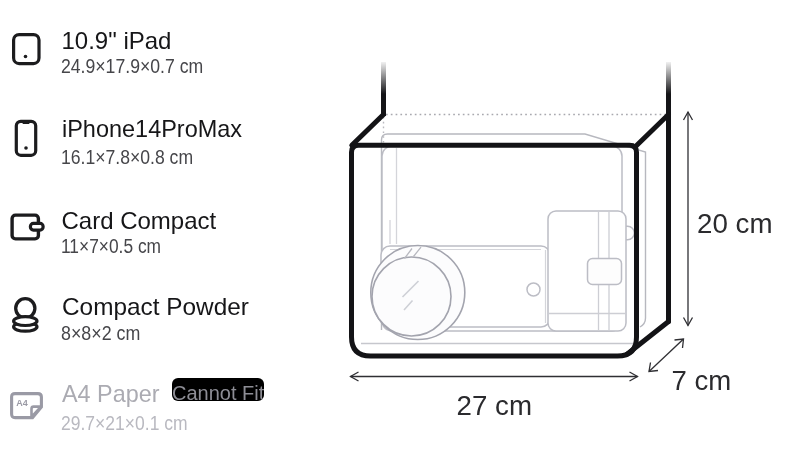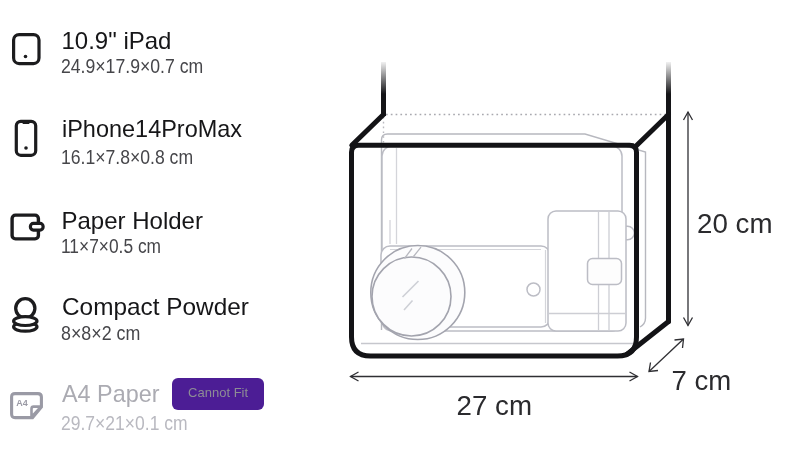--- a/index.html
+++ b/index.html
@@ -28,21 +28,21 @@
 
 <div class="t" style="top:116.8px;transform:scaleX(0.978)">iPhone14ProMax</div>
 
 <div class="s" style="top:147.5px;transform:scaleX(0.898)">16.1×7.8×0.8 cm</div>
 
 <svg class="icon" style="left:9px;top:212px" width="38" height="32" viewBox="0 0 38 32">
   <rect x="3.1" y="3.1" width="26.3" height="23.8" rx="3.4" fill="none" stroke="#1c1c1e" stroke-width="3.4"></rect>
   <rect x="21.4" y="11.4" width="12.7" height="6.7" rx="3" fill="#ffffff" stroke="#1c1c1e" stroke-width="3.2"></rect>
 </svg>
 
-<div class="t" style="top:209.3px;transform:scaleX(1.0)">Paper Holder</div>
+<div class="t" style="top:209.3px;transform:scaleX(1.0)">Card Compact</div>
 
 <div class="s" style="top:237.4px;transform:scaleX(0.886)">11×7×0.5 cm</div>
 
 <svg class="icon" style="left:9px;top:295px" width="36" height="42" viewBox="0 0 36 42">
   <circle cx="16.3" cy="13.3" r="9.6" fill="none" stroke="#1c1c1e" stroke-width="3.3"></circle>
   <ellipse cx="16.3" cy="31.8" rx="11.7" ry="4.4" fill="#fff" stroke="#1c1c1e" stroke-width="3.2"></ellipse>
   <ellipse cx="16.3" cy="26.1" rx="11.7" ry="4.4" fill="#fff" stroke="#1c1c1e" stroke-width="3.2"></ellipse>
 </svg>
 
 <div class="t" style="top:294.5px;transform:scaleX(1.015)">Compact Powder</div>
@@ -50,21 +50,21 @@
 <div class="s" style="top:324.4px;transform:scaleX(0.91)">8×8×2 cm</div>
 
 <svg class="icon" style="left:9.5px;top:392.3px" width="34" height="28" viewBox="0 0 34 28">
   <path d="M5.1 1.6 H27.9 Q31.4 1.6 31.4 5.1 V15 L22.5 25.6 H5.1 Q1.6 25.6 1.6 22.1 V5.1 Q1.6 1.6 5.1 1.6 Z" fill="none" stroke="#9a9aa5" stroke-width="3.1"></path>
   <path d="M21.5 24.8 V16.7 Q21.5 14.6 23.6 14.6 H31 Z" fill="#ffffff" stroke="#9a9aa5" stroke-width="2.6" stroke-linejoin="round"></path>
   <text x="6.2" y="14.3" font-size="9" font-weight="bold" fill="#9a9aa5" font-family="Liberation Sans">A4</text>
 </svg>
 
 <div class="t" style="top:382px;color:#ababb2;transform:scaleX(0.974)">A4 Paper</div>
 
-<div style="position:absolute;left:171.8px;top:377.5px;width:92.6px;height:32px;border-radius:6px;background:#4c1d95;overflow:hidden;text-align:center;font-size:13px;line-height:30px;color:#8d8d95;">Cannot Fit</div>
+<div style="position:absolute;left:171.8px;top:377.5px;width:92.6px;height:23px;border-radius:6px;background:#000000;overflow:hidden;text-align:center;font-size:20px;line-height:30px;color:#8d8d95;">Cannot Fit</div>
 
 <div class="s" style="top:414.4px;color:#b9b9c0;transform:scaleX(0.894)">29.7×21×0.1 cm</div>
 
 <svg style="position:absolute;left:0;top:0" width="800" height="455" viewBox="0 0 800 455">
   <defs>
     <linearGradient id="strapL" x1="0" y1="60" x2="0" y2="94" gradientUnits="userSpaceOnUse">
       <stop offset="0" stop-color="#ffffff"></stop>
       <stop offset="1" stop-color="#141417"></stop>
     </linearGradient>
   </defs>

